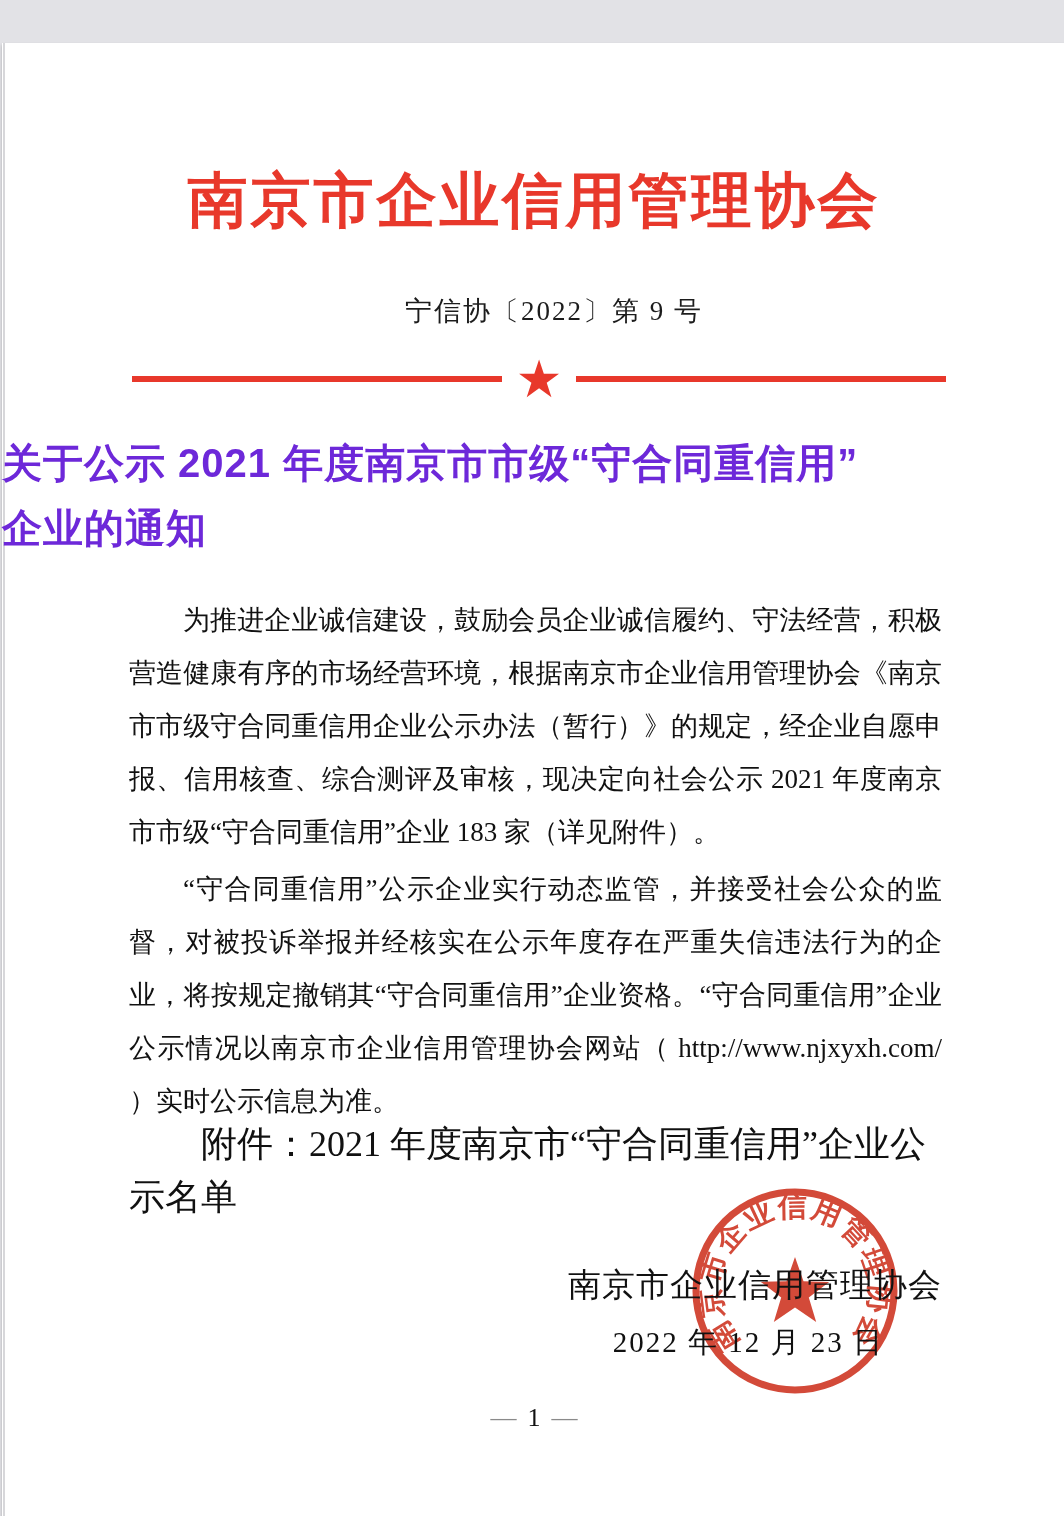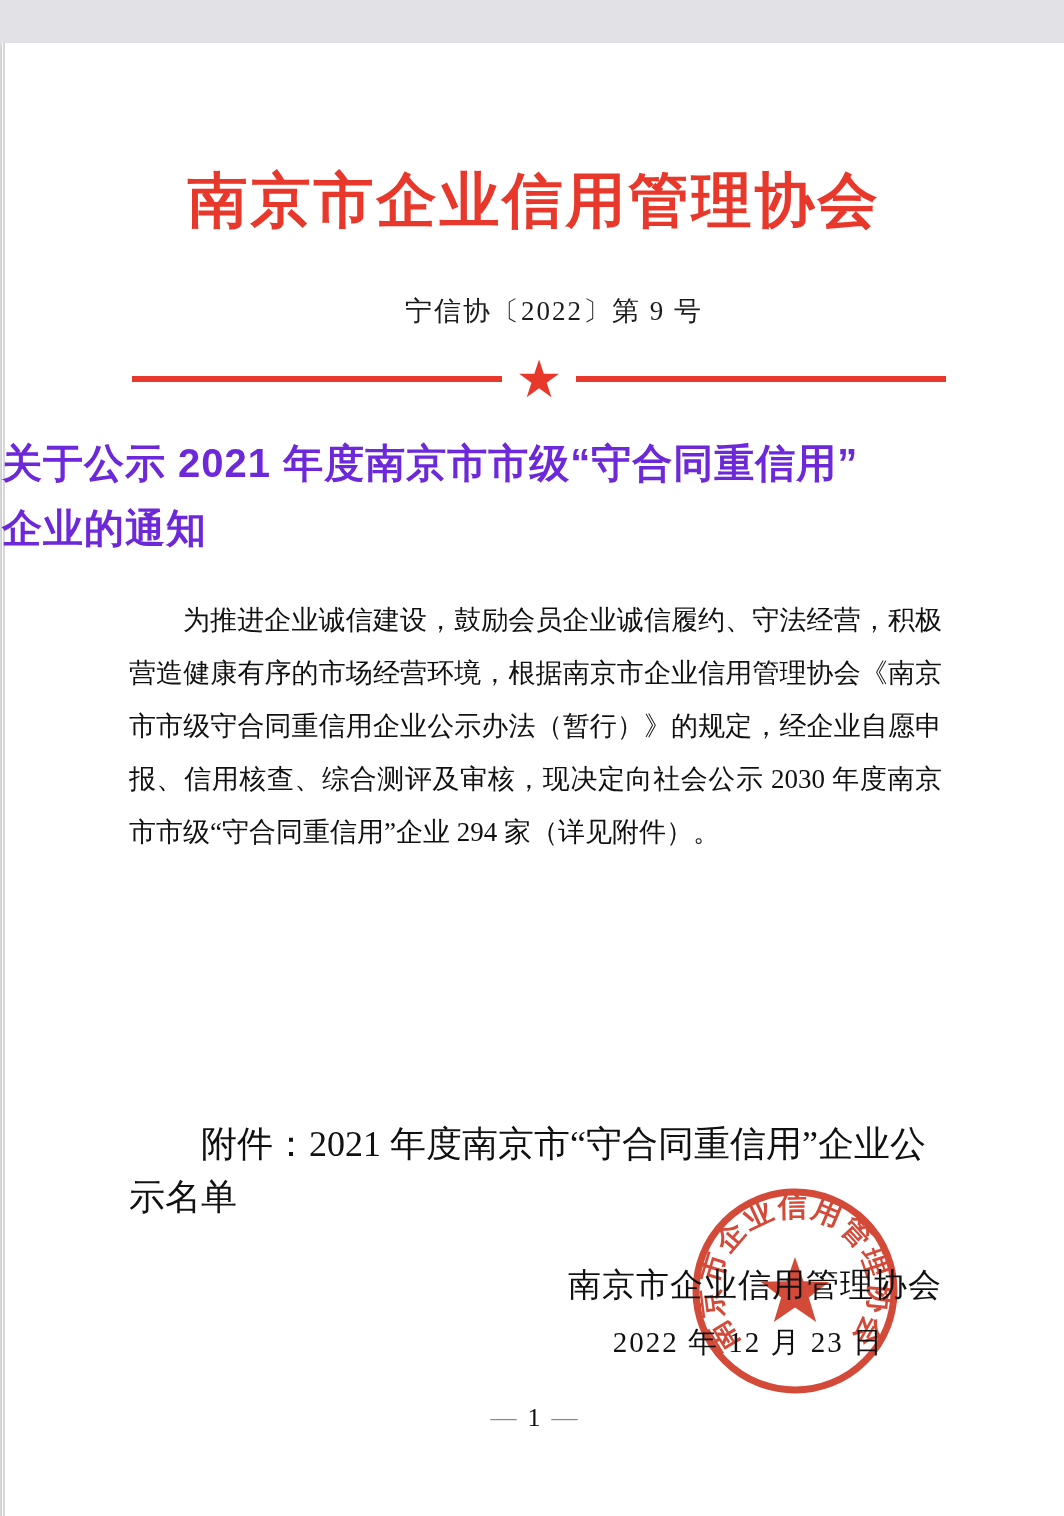--- a/index.html
+++ b/index.html
@@ -92,21 +92,22 @@
     <div class="star">★</div>
     <div class="bar"></div>
   </div>
 
   <div class="doc-title">
     <div>关于公示 2021 年度南京市市级“守合同重信用”</div>
     <div>企业的通知</div>
   </div>
 
   <div class="body-text">
-    <p>为推进企业诚信建设，鼓励会员企业诚信履约、守法经营，积极营造健康有序的市场经营环境，根据南京市企业信用管理协会《南京市市级守合同重信用企业公示办法（暂行）》的规定，经企业自愿申报、信用核查、综合测评及审核，现决定向社会公示 2030 年度南京市市级“守合同重信用”企业 294 家（详见附件）。</p>
+    <p>为推进企业诚信建设，鼓励会员企业诚信履约、守法经营，积极营造健康有序的市场经营环境，根据南京市企业信用管理协会《南京市市级守合同重信用企业公示办法（暂行）》的规定，经企业自愿申报、信用核查、综合测评及审核，现决定向社会公示 2021 年度南京市市级“守合同重信用”企业 183 家（详见附件）。</p>
+    <p>“守合同重信用”公示企业实行动态监管，并接受社会公众的监督，对被投诉举报并经核实在公示年度存在严重失信违法行为的企业，将按规定撤销其“守合同重信用”企业资格。“守合同重信用”企业公示情况以南京市企业信用管理协会网站（ http://www.njxyxh.com/ ）实时公示信息为准。</p>
   </div>
 
   <div class="attachment">附件：2021 年度南京市“守合同重信用”企业公示名单</div>
 
   <svg class="seal" viewBox="0 0 214 214" xmlns="http://www.w3.org/2000/svg">
     <circle cx="107" cy="107" r="99" fill="none" stroke="#cf3a28" stroke-width="7"></circle>
     <polygon fill="#cf3a28" points="107,73 115.5,97.3 141.2,97.9 120.8,113.5 128.2,138.1 107,123.5 85.8,138.1 93.2,113.5 72.8,97.9 98.5,97.3"></polygon>
     <path id="sealArc" d="M 54 160 A 75 75 0 1 1 160 160" fill="none"></path>
     <text font-size="29" fill="#cf3a28" letter-spacing="2.5" font-family="Liberation Sans, DejaVu Sans, sans-serif" font-weight="bold">
       <textPath href="#sealArc" startOffset="2">南京市企业信用管理协会</textPath>

